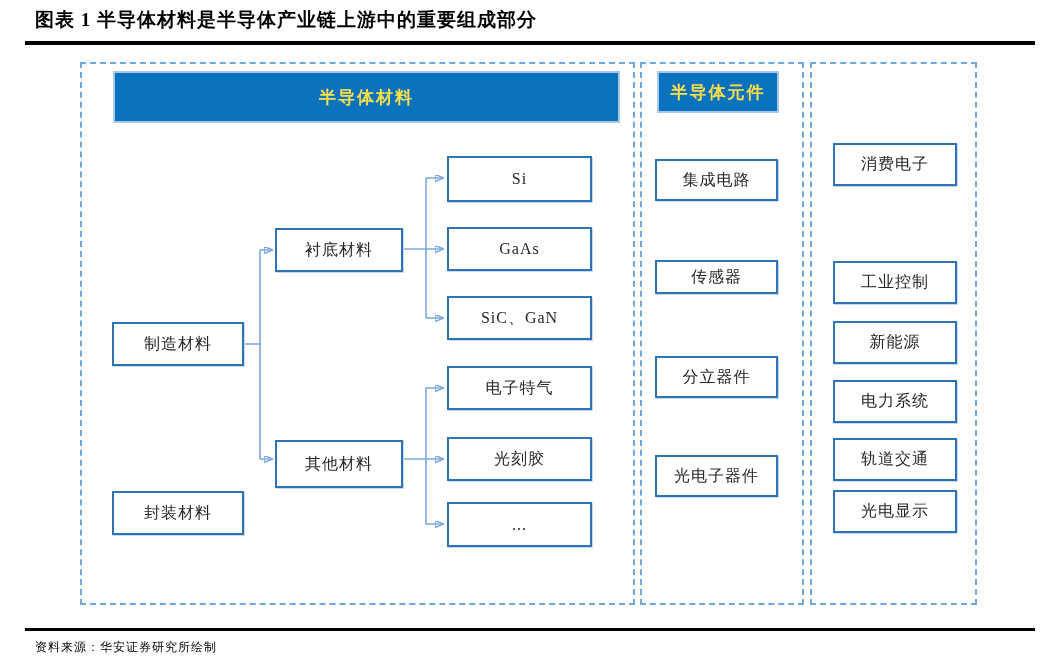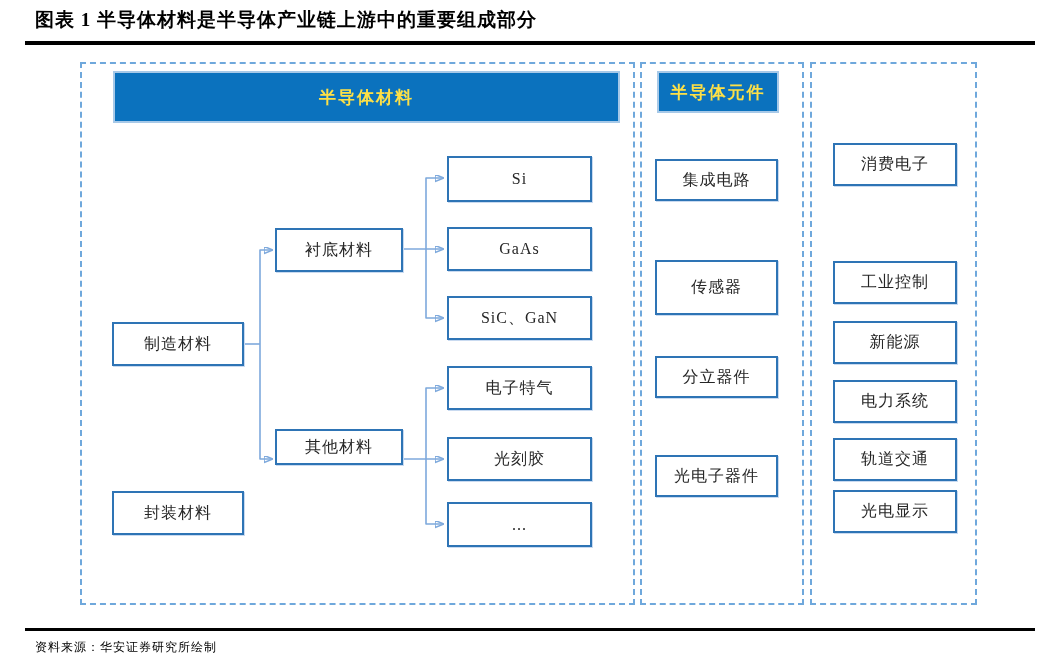--- a/index.html
+++ b/index.html
@@ -141,32 +141,32 @@
       <path d="M426,459 V524 H443" marker-end="url(#arrow)"></path>
     </svg>
 
     <div class="hdr hdr-materials">半导体材料</div>
     <div class="hdr hdr-components">半导体元件</div>
 
     <div class="node" style="left:112px; top:322px; width:132px; height:44px;">制造材料</div>
     <div class="node" style="left:112px; top:491px; width:132px; height:44px;">封装材料</div>
 
     <div class="node" style="left:275px; top:228px; width:128px; height:44px;">衬底材料</div>
-    <div class="node" style="left:275px; top:429px; width:128px; height:36px;">其他材料</div>
+    <div class="node" style="left:275px; top:440px; width:128px; height:48px;">其他材料</div>
 
     <div class="node" style="left:447px; top:156px; width:145px; height:46px;">Si</div>
     <div class="node" style="left:447px; top:227px; width:145px; height:44px;">GaAs</div>
     <div class="node" style="left:447px; top:296px; width:145px; height:44px;">SiC、GaN</div>
 
     <div class="node" style="left:447px; top:366px; width:145px; height:44px;">电子特气</div>
     <div class="node" style="left:447px; top:437px; width:145px; height:44px;">光刻胶</div>
     <div class="node" style="left:447px; top:502px; width:145px; height:45px;">...</div>
 
     <div class="node" style="left:655px; top:159px; width:123px; height:42px;">集成电路</div>
-    <div class="node" style="left:655px; top:260px; width:123px; height:55px;">传感器</div>
+    <div class="node" style="left:655px; top:260px; width:123px; height:34px;">传感器</div>
     <div class="node" style="left:655px; top:356px; width:123px; height:42px;">分立器件</div>
     <div class="node" style="left:655px; top:455px; width:123px; height:42px;">光电子器件</div>
 
     <div class="node" style="left:833px; top:143px; width:124px; height:43px;">消费电子</div>
     <div class="node" style="left:833px; top:261px; width:124px; height:43px;">工业控制</div>
     <div class="node" style="left:833px; top:321px; width:124px; height:43px;">新能源</div>
     <div class="node" style="left:833px; top:380px; width:124px; height:43px;">电力系统</div>
     <div class="node" style="left:833px; top:438px; width:124px; height:43px;">轨道交通</div>
     <div class="node" style="left:833px; top:490px; width:124px; height:43px;">光电显示</div>
 

